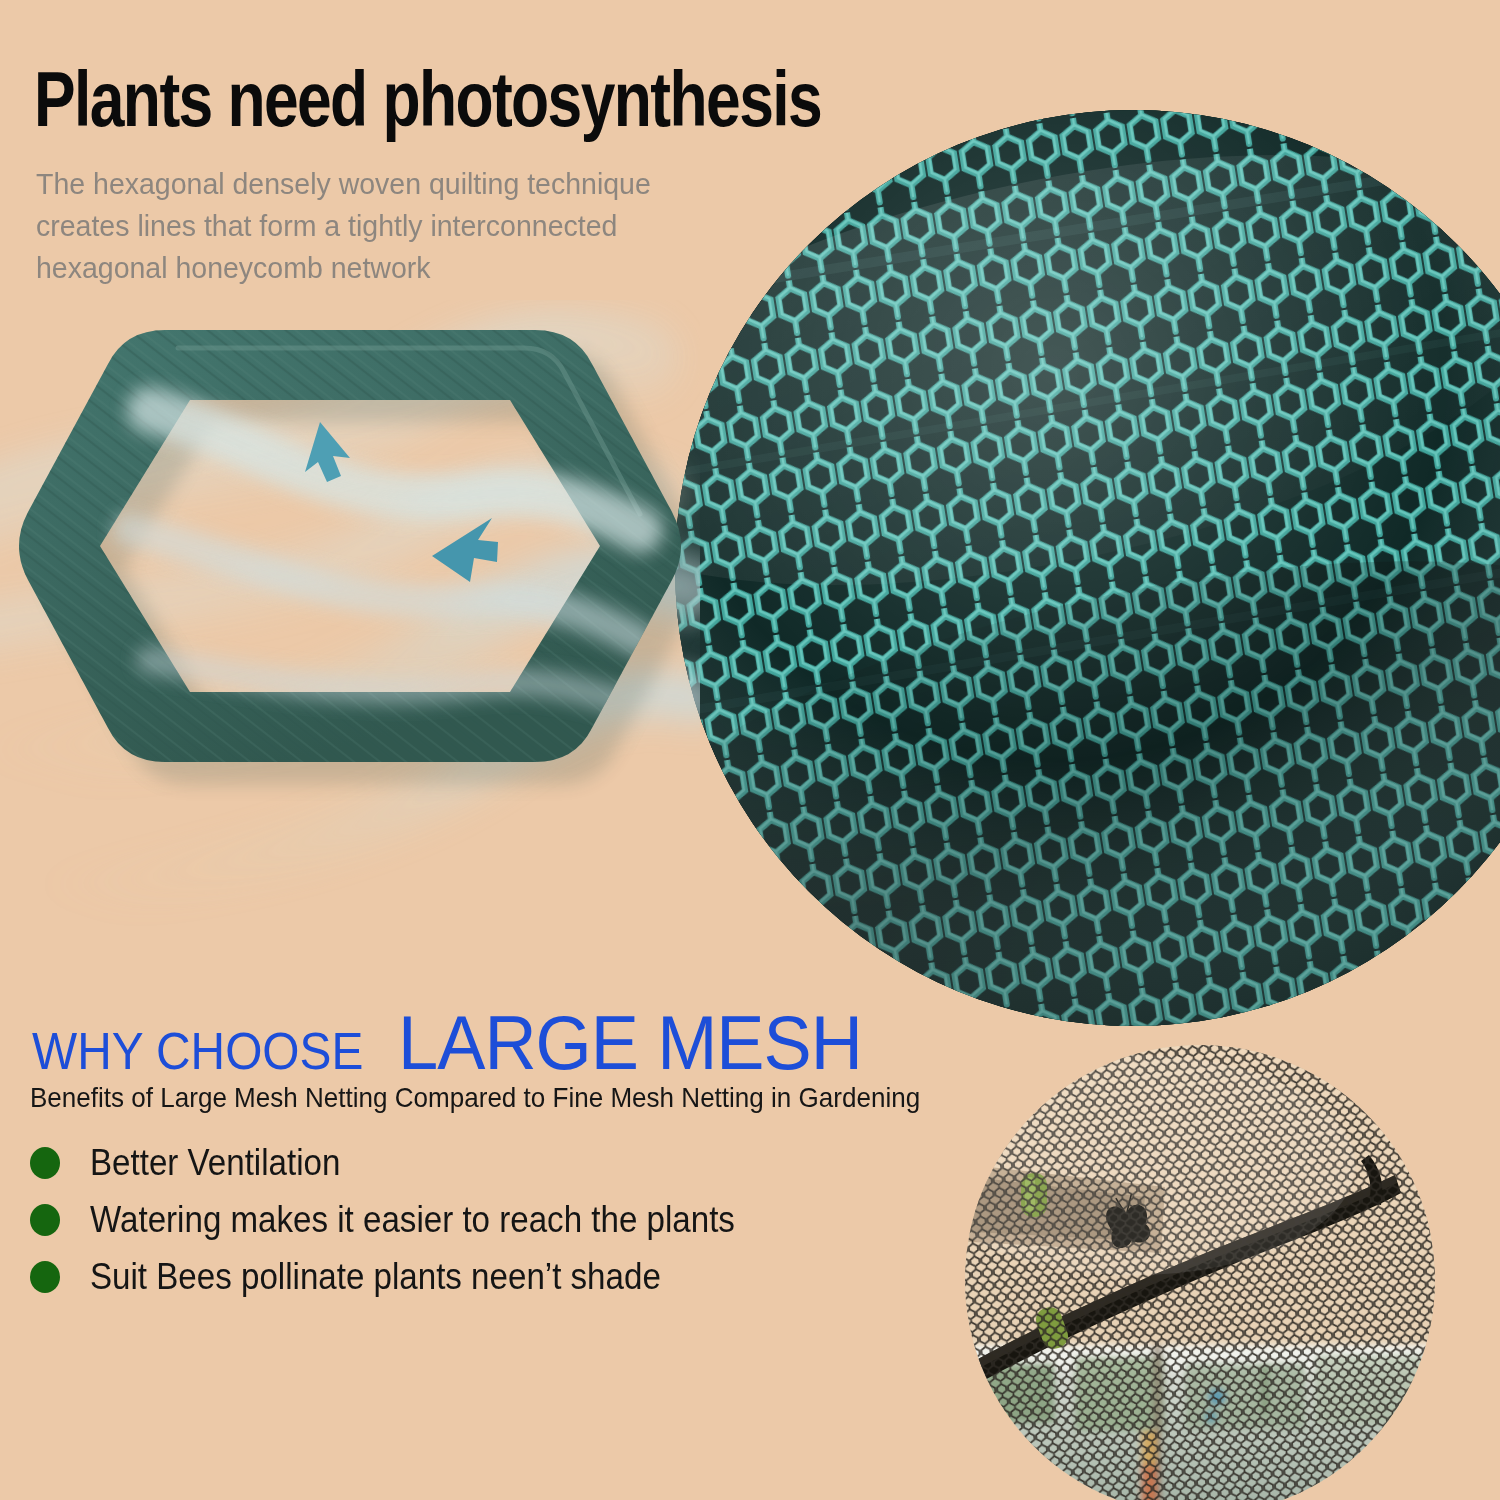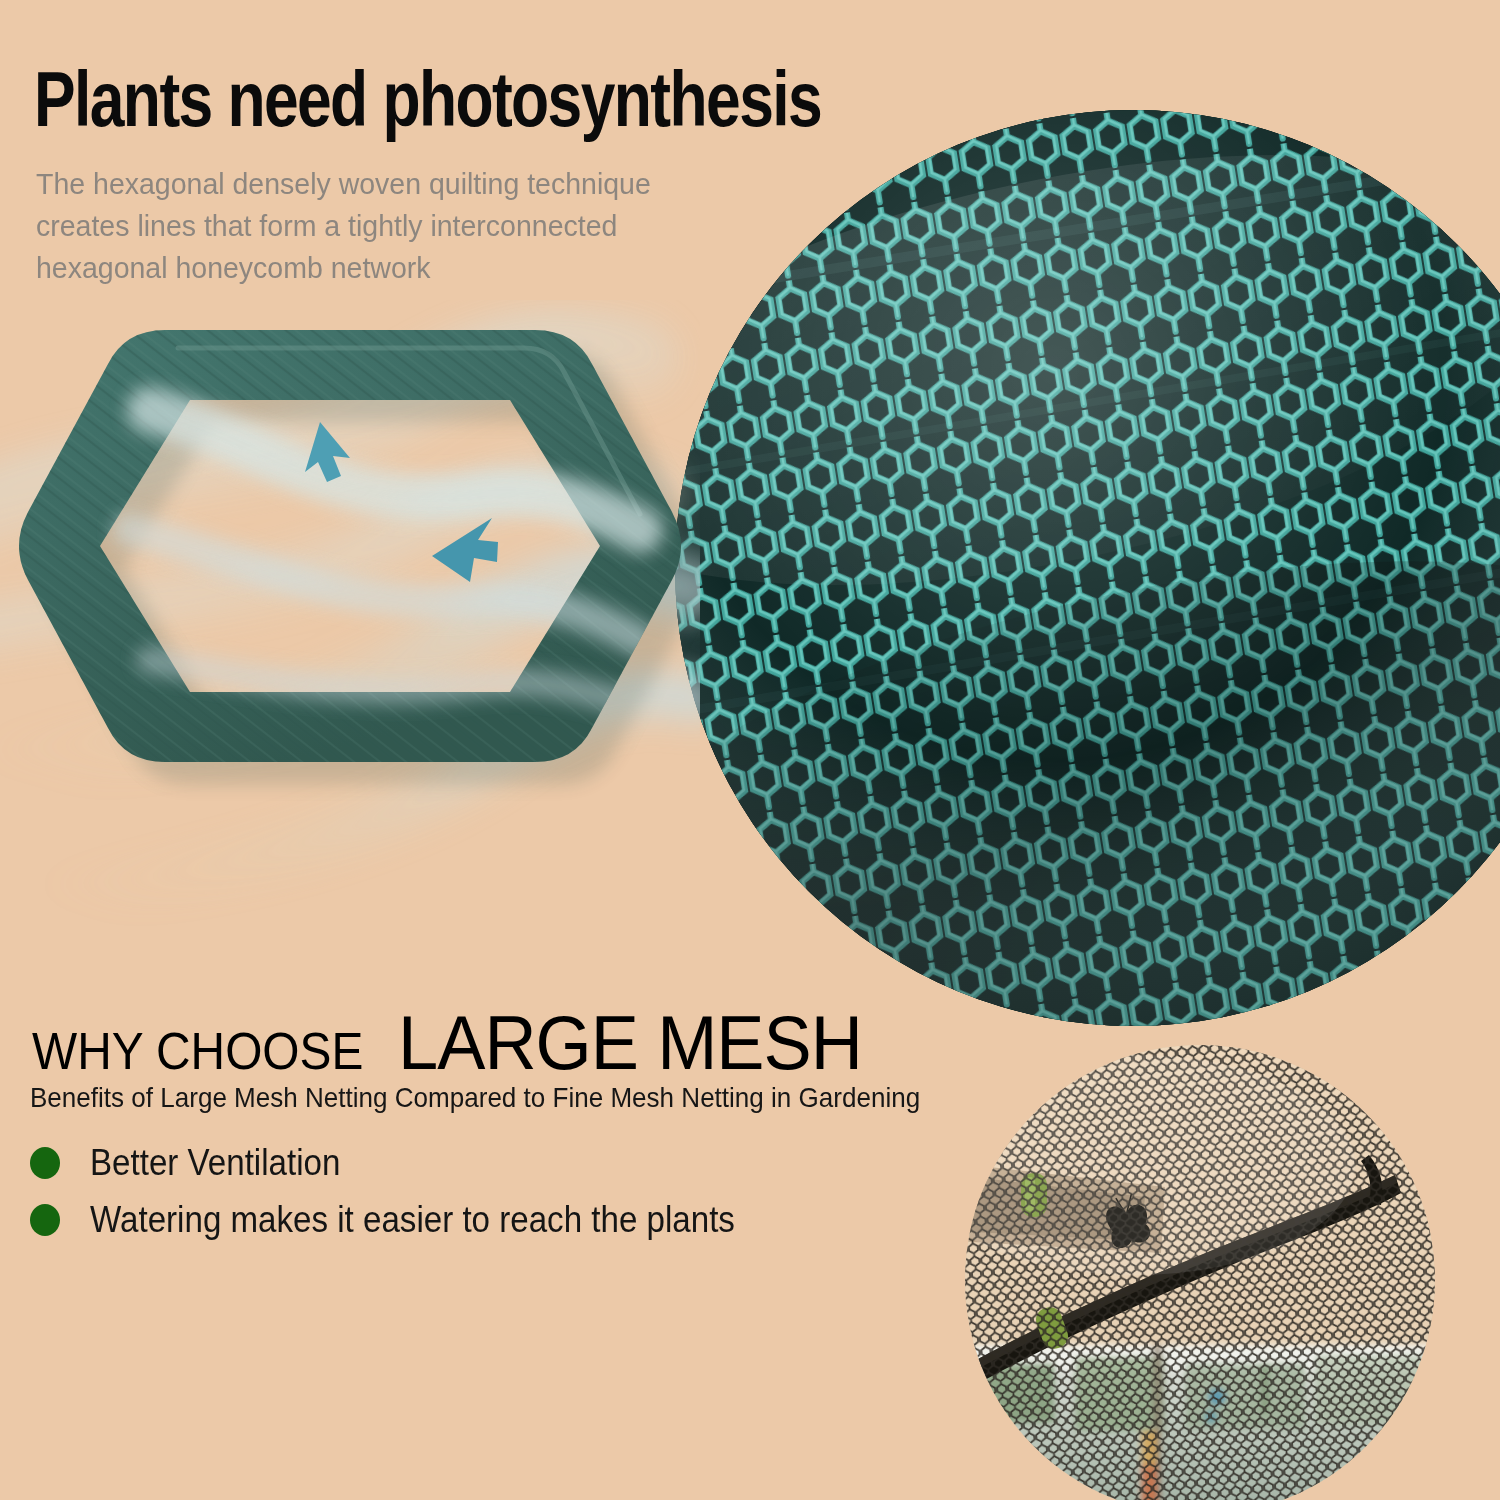--- a/index.html
+++ b/index.html
@@ -47,21 +47,21 @@
     border-radius:50%;
     overflow:hidden;
     background:#0a2220;
   }
   .meshcircle .meshimg{position:absolute;inset:-40px;}
 
   
   .why{
     position:absolute;left:32px;top:1005px;
     white-space:nowrap;
-    color:#000000;
+    color:#1d4ed8;
     line-height:1;
   }
   .why .small{
     font-size:52px;font-weight:normal;letter-spacing:0px;
     display:inline-block;transform:scaleX(0.92);transform-origin:left bottom;
   }
   .why .big{
     font-size:76px;font-weight:normal;letter-spacing:-1px;
     display:inline-block;transform:scaleX(0.95);transform-origin:left bottom;
     margin-left:6px;
@@ -241,20 +241,24 @@
 
   <div class="bullets">
     <div class="bullet">
       <span class="dot" style="background: rgb(21, 102, 15);"></span>
       <span class="btext">Better Ventilation</span>
     </div>
     <div class="bullet">
       <span class="dot" style="background: rgb(21, 102, 15);"></span>
       <span class="btext">Watering makes it easier to reach the plants</span>
     </div>
+    <div class="bullet">
+      <span class="dot" style="background: rgb(21, 102, 15);"></span>
+      <span class="btext">Suit Bees pollinate plants neen’t shade</span>
+    </div>
   </div>
 
   <div class="netcircle">
     <div class="inner">
       <svg width="470" height="470" viewBox="0 0 470 470" preserveAspectRatio="xMidYMid slice">
         <defs>
           <pattern id="fine" width="11" height="13" patternUnits="userSpaceOnUse" patternTransform="rotate(-7)">
             <rect width="11" height="13" fill="none"></rect>
             <g fill="none" stroke="#2e2a24" stroke-width="1.7" stroke-linecap="round">
               <path d="M5.5 0 L5.5 3 L1 6 L1 10 L5.5 13"></path>

